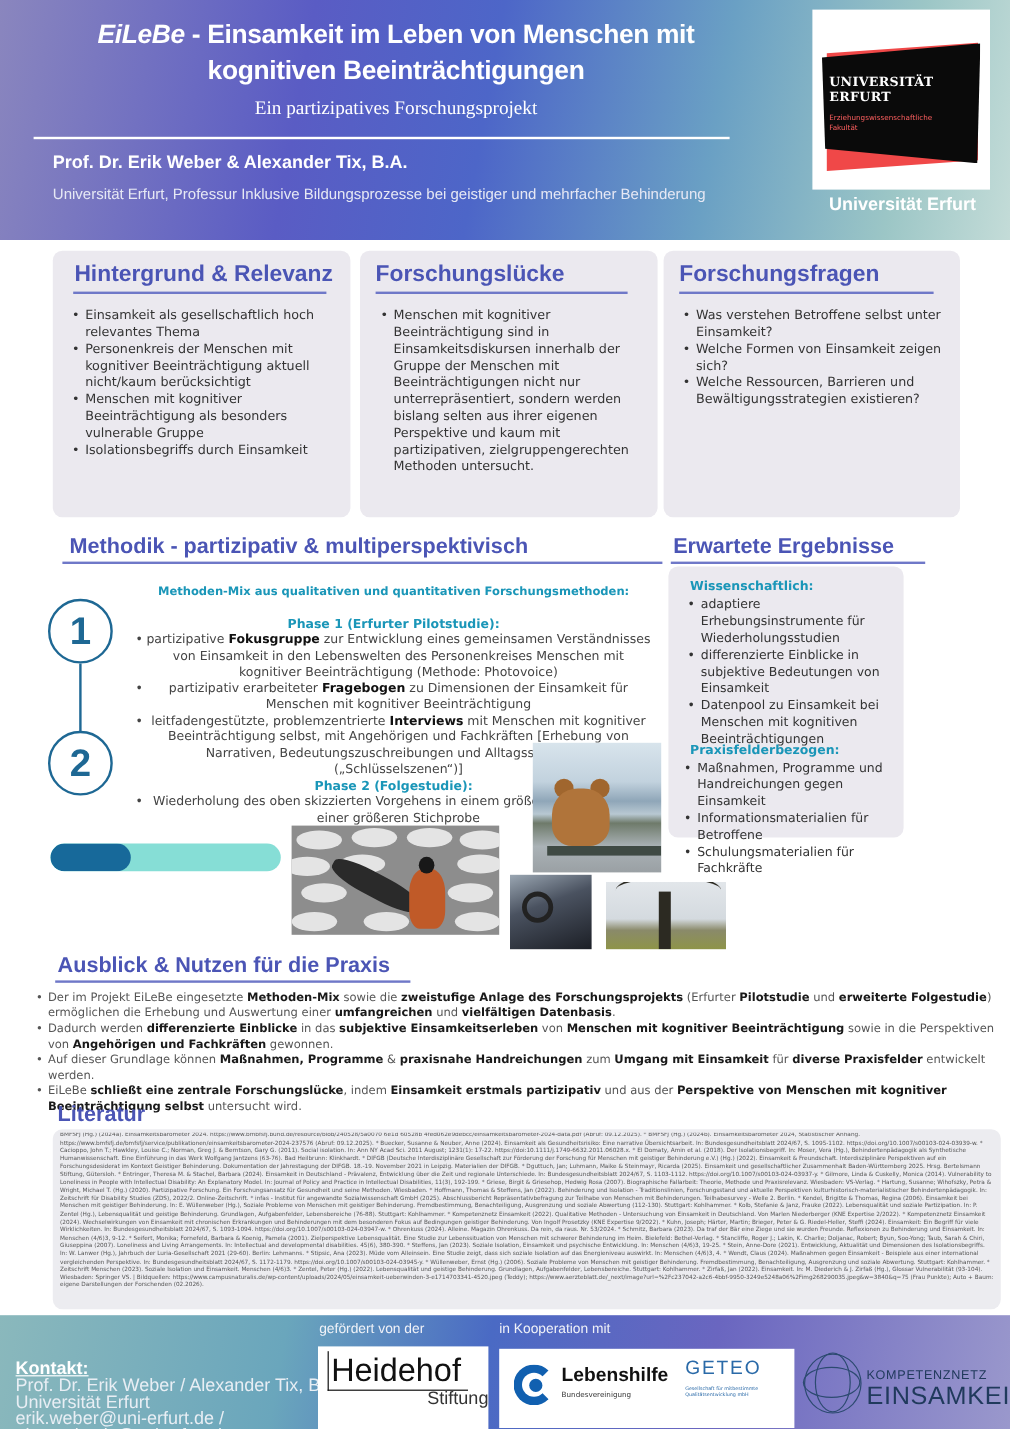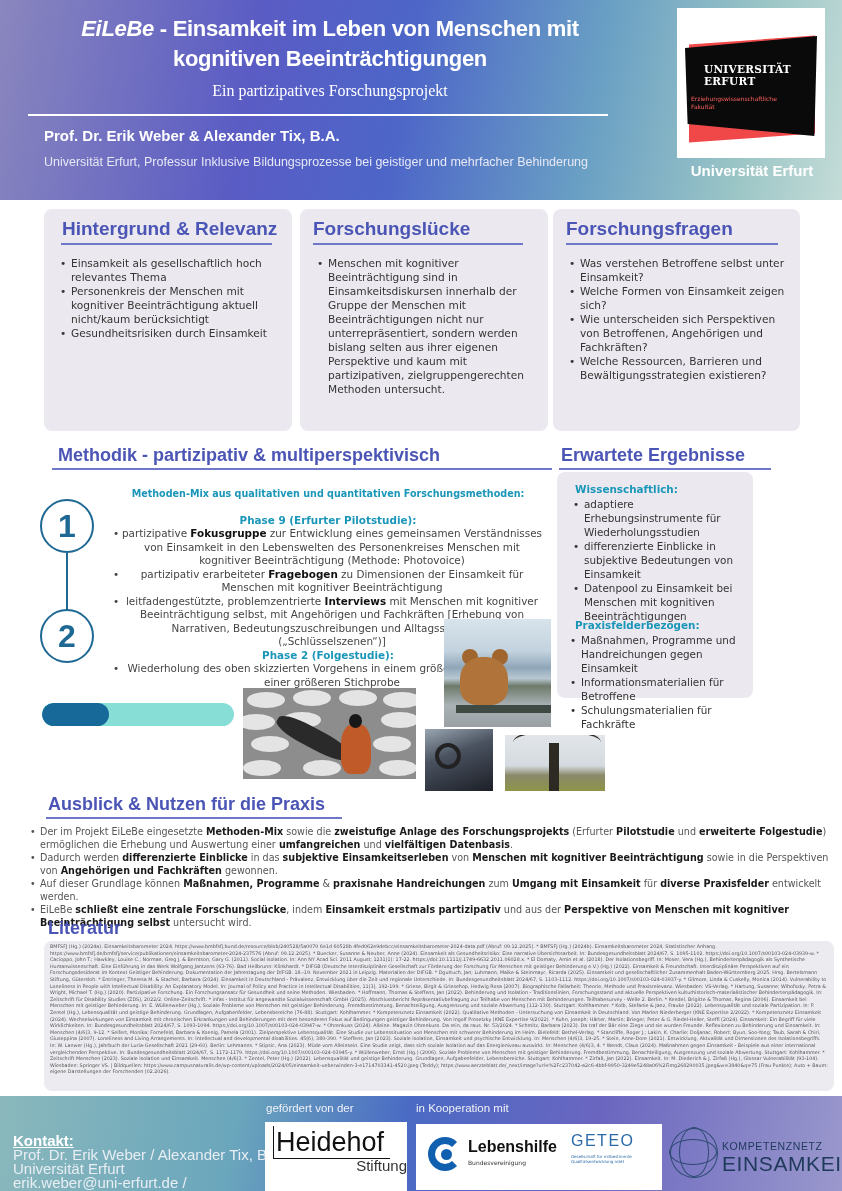--- a/index.html
+++ b/index.html
@@ -33,21 +33,21 @@
     font-family: "Liberation Sans", sans-serif; font-size: 12.5px;
   }
   .uni-logo {
     position: absolute; left: 677px; top: 8px; width: 148px; height: 150px; background: #ffffff;
   }
   .uni-logo .red { position: absolute; left: 12px; top: 32px; width: 126px; height: 98px; background: #f04848; transform: skewY(-4deg); }
   .uni-logo .black {
     position: absolute; left: 8px; top: 28px; width: 132px; height: 100px; background: #0a0a0a;
     clip-path: polygon(0 12%, 100% 0, 98% 100%, 2% 88%);
   }
-  .uni-logo .l1 { position: absolute; left: 14px; top: 55px; color: #fff; font-weight: bold; font-family: "DejaVu Serif", serif; font-size: 10.5px; letter-spacing: 0.3px; line-height: 12px; margin-left: 13px; }
+  .uni-logo .l1 { position: absolute; left: 14px; top: 55px; color: #fff; font-weight: bold; font-family: "DejaVu Serif", serif; font-size: 10.5px; letter-spacing: 0.3px; line-height: 12px; }
   .uni-logo .l2 { position: absolute; left: 14px; top: 87px; color: #ff6060; font-size: 6px; line-height: 8px; }
   .uni-name {
     position: absolute; left: 677px; top: 162px; width: 150px; text-align: center;
     color: #ffffff; font-weight: bold; font-family: "Liberation Sans", sans-serif; font-size: 15px;
   }
 
   
   .card { position: absolute; background: #ebe9ef; border-radius: 8px; }
   .card-title {
     position: absolute; color: #4b55b5; font-family: "Liberation Sans", sans-serif; font-weight: bold;
@@ -155,50 +155,50 @@
   <div class="l2"><span>Erziehungswissenschaftliche</span><br><span>Fakultät</span></div>
 </div>
 <div class="uni-name">Universität Erfurt</div>
 
 <div class="card" style="left:44px;top:209px;width:248px;height:222px;"></div>
 <div class="card-title" style="left:62px;top:218px;">Hintergrund &amp; Relevanz</div>
 <div class="card-rule" style="left:61px;top:243px;width:211px;"></div>
 <ul class="blist" id="list-hintergrund" style="left:60px;top:256px;width:228px;">
     <li>Einsamkeit als gesellschaftlich hoch relevantes Thema</li>
     <li>Personenkreis der Menschen mit kognitiver Beeinträchtigung aktuell nicht/kaum berücksichtigt</li>
-    <li>Gesundheitsrisiken durch Einsamkeit</li>
+    <li>Menschen mit kognitiver Beeinträchtigung als besonders vulnerable Gruppe</li>
+    <li>Isolationsbegriffs durch Einsamkeit</li>
   </ul>
 
 <div class="card" style="left:300px;top:209px;width:248px;height:222px;"></div>
 <div class="card-title" style="left:313px;top:218px;">Forschungslücke</div>
 <div class="card-rule" style="left:313px;top:243px;width:210px;"></div>
 <ul class="blist" id="list-luecke" style="left:317px;top:256px;width:225px;">
     <li>Menschen mit kognitiver Beeinträchtigung sind in Einsamkeitsdiskursen innerhalb der Gruppe der Menschen mit Beeinträchtigungen nicht nur unterrepräsentiert, sondern werden bislang selten aus ihrer eigenen Perspektive und kaum mit partizipativen, zielgruppengerechten Methoden untersucht.</li>
   </ul>
 
 <div class="card" style="left:553px;top:209px;width:247px;height:222px;"></div>
 <div class="card-title" style="left:566px;top:218px;">Forschungsfragen</div>
 <div class="card-rule" style="left:566px;top:243px;width:212px;"></div>
 <ul class="blist" id="list-fragen" style="left:569px;top:256px;width:225px;">
     <li>Was verstehen Betroffene selbst unter Einsamkeit?</li>
     <li>Welche Formen von Einsamkeit zeigen sich?</li>
-    <li>Wie unterscheiden sich Perspektiven von Betroffenen, Angehörigen und Fachkräften?</li>
     <li>Welche Ressourcen, Barrieren und Bewältigungsstrategien existieren?</li>
   </ul>
 
 <div class="sec-title" style="left:58px;top:445px;">Methodik - partizipativ &amp; multiperspektivisch</div>
 <div class="sec-rule" style="left:52px;top:468px;width:500px;"></div>
 
 <div class="step-line"></div>
 <div class="step-circle" style="left:40px;top:499px;">1</div>
 <div class="step-circle" style="left:40px;top:609px;">2</div>
 
 <div class="method-text">
   <span class="teal intro">Methoden-Mix aus qualitativen und quantitativen Forschungsmethoden:</span>
-  <span class="teal phase">Phase 9 (Erfurter Pilotstudie):</span>
+  <span class="teal phase">Phase 1 (Erfurter Pilotstudie):</span>
   <ul id="list-phase1">
       <li>partizipative <b>Fokusgruppe</b> zur Entwicklung eines gemeinsamen Verständnisses von Einsamkeit in den Lebenswelten des Personenkreises Menschen mit kognitiver Beeinträchtigung (Methode: Photovoice)</li>
       <li>partizipativ erarbeiteter <b>Fragebogen</b> zu Dimensionen der Einsamkeit für Menschen mit kognitiver Beeinträchtigung</li>
       <li>leitfadengestützte, problemzentrierte <b>Interviews</b> mit Menschen mit kognitiver Beeinträchtigung selbst, mit Angehörigen und Fachkräften [Erhebung von Narrativen, Bedeutungszuschreibungen und Alltagsstrategien („Schlüsselszenen“)]</li>
     </ul>
   <span class="teal phase">Phase 2 (Folgestudie):</span>
   <ul id="list-phase2">
       <li>Wiederholung des oben skizzierten Vorgehens in einem größeren Rahmen, mit einer größeren Stichprobe</li>
     </ul>
 </div>

